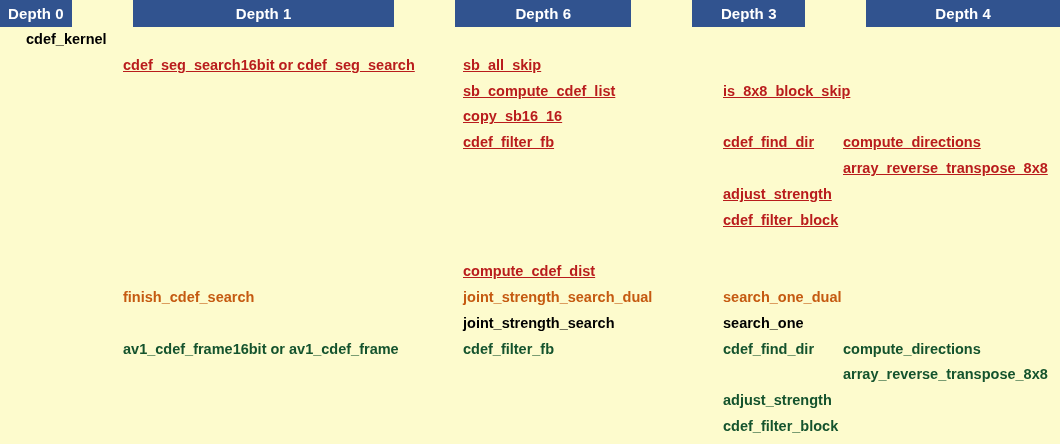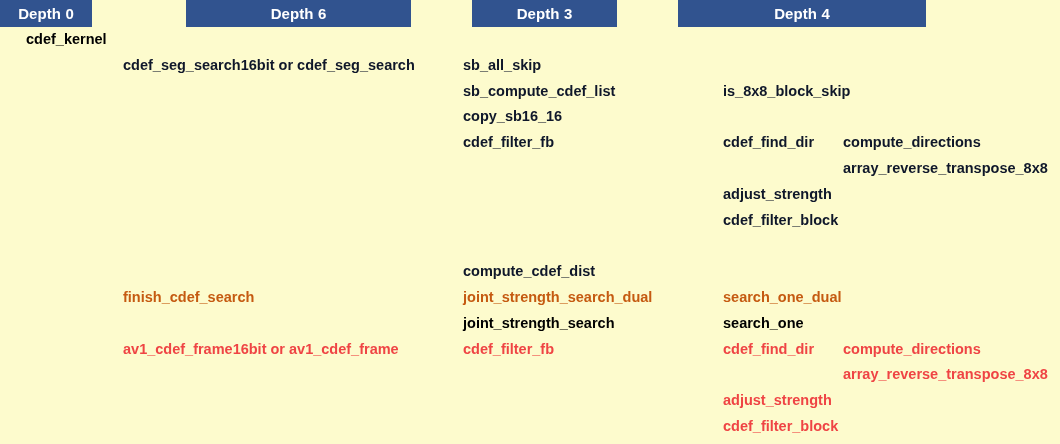--- a/index.html
+++ b/index.html
@@ -73,32 +73,33 @@
     overflow: visible;
     box-sizing: border-box;
   }
   .c0 { left: 4px;   width: 90px;  }
   .c1 { left: 101px; width: 334px; }
   .c2 { left: 441px; width: 224px; }
   .c3 { left: 701px; width: 144px; }
   .c4 { left: 821px; width: 239px; }
 
   .t-black  { color: #000000; }
-  .t-blue   { color: #0f172a; }
+  .t-blue   { color: #b91c1c; text-decoration: underline; }
   .t-orange { color: #C55A11; }
-  .t-green  { color: #ef4444; }
+  .t-green  { color: #14532d; }
 </style>
 </head>
 <body>
 
 <div id="call-graph-table">
 
   <div class="header-row">
     <div class="header-cell" style="width:92px">Depth 0</div>
     <div class="header-gap"></div>
+    <div class="header-cell" style="width:335px">Depth 1</div>
     <div class="header-gap"></div>
     <div class="header-cell" style="width:225px">Depth 6</div>
     <div class="header-gap"></div>
     <div class="header-cell" style="width:145px">Depth 3</div>
     <div class="header-gap"></div>
     <div class="header-cell" style="width:248px">Depth 4</div>
   </div>
 
   <div class="grid-body" id="grid-body">
       <div class="grid-row">

